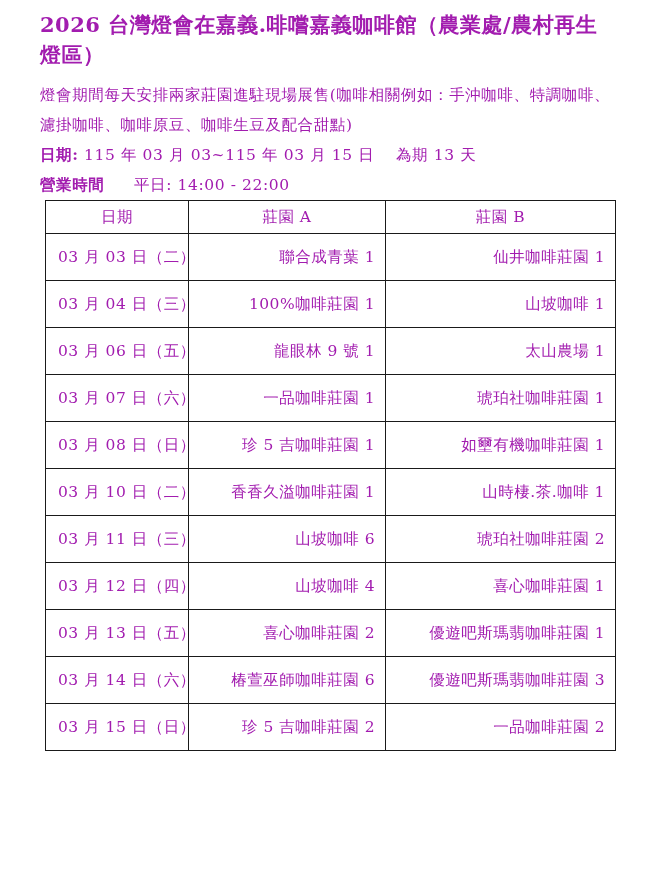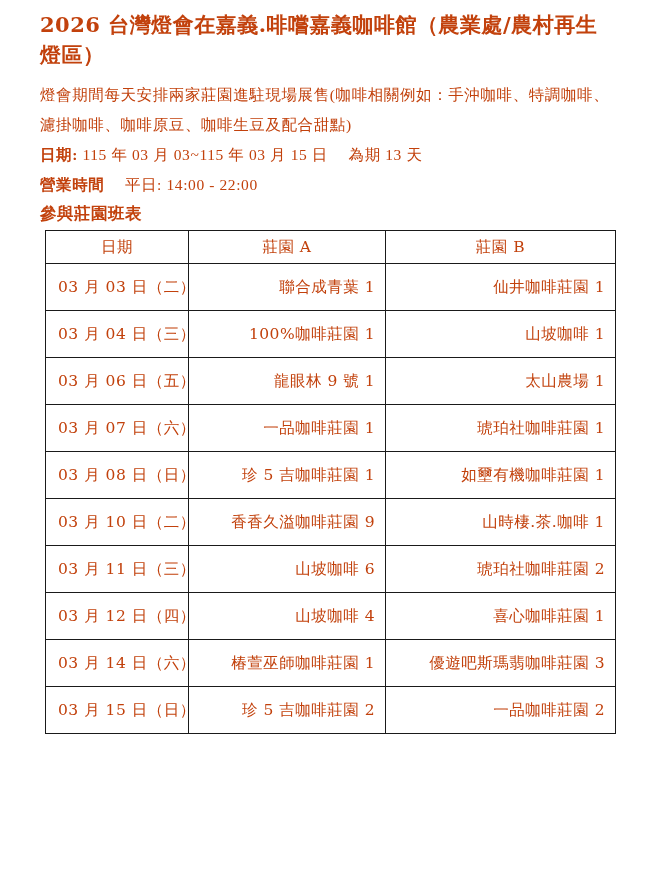--- a/index.html
+++ b/index.html
@@ -5,45 +5,44 @@
   html, body {
     margin: 0;
     padding: 0;
     background: #ffffff;
   }
   .page {
     position: relative;
     width: 660px;
     height: 885px;
     background: #ffffff;
-    color: #c2410c;
+    color: #a21caf;
     font-family: "DejaVu Serif", "Liberation Serif", serif;
     box-sizing: border-box;
     padding: 10px 42px 0 40px;
     overflow: hidden;
   }
   .doc-title {
     margin: 0 0 10px 0;
     font-size: 21px;
     font-weight: bold;
     letter-spacing: 0.5px;
     line-height: 30px;
   }
   .para {
     margin: 0;
     font-size: 15.5px;
     line-height: 30px;
     letter-spacing: 0.6px;
-    font-family: Liberation Serif, serif;
   }
   .label-bold {
     font-weight: bold;
   }
   .hours-value {
-    margin-left: 16px;
+    margin-left: 24px;
   }
   .section-heading {
     margin: 2px 0 4px 0;
     font-size: 16.5px;
     font-weight: bold;
     letter-spacing: 0.5px;
     line-height: 24px;
   }
   table.schedule {
     border-collapse: collapse;
@@ -90,21 +89,20 @@
     <span class="label-bold">日期:</span>
     <span>115 年 03 月 03~115 年 03 月 15 日　 為期 13 天</span>
   </p>
 
   <p class="para">
     <span class="label-bold">營業時間</span>
     <span class="hours-value">平日: 14:00 - 22:00</span>
   </p>
 
 
-  <h2 class="section-heading">參與莊園班表</h2>
 
   <table class="schedule">
     <colgroup>
       <col class="c-date">
       <col class="c-farma">
       <col class="c-farmb">
     </colgroup>
     <thead>
       <tr>
         <th>日期</th>
@@ -133,36 +131,41 @@
           <td>一品咖啡莊園 1</td>
           <td>琥珀社咖啡莊園 1</td>
         </tr>
         <tr>
           <td>03 月 08 日（日）</td>
           <td>珍 5 吉咖啡莊園 1</td>
           <td>如壐有機咖啡莊園 1</td>
         </tr>
         <tr>
           <td>03 月 10 日（二）</td>
-          <td>香香久溢咖啡莊園 9</td>
+          <td>香香久溢咖啡莊園 1</td>
           <td>山時棲.茶.咖啡 1</td>
         </tr>
         <tr>
           <td>03 月 11 日（三）</td>
           <td>山坡咖啡 6</td>
           <td>琥珀社咖啡莊園 2</td>
         </tr>
         <tr>
           <td>03 月 12 日（四）</td>
           <td>山坡咖啡 4</td>
           <td>喜心咖啡莊園 1</td>
         </tr>
         <tr>
+          <td>03 月 13 日（五）</td>
+          <td>喜心咖啡莊園 2</td>
+          <td>優遊吧斯瑪翡咖啡莊園 1</td>
+        </tr>
+        <tr>
           <td>03 月 14 日（六）</td>
-          <td>椿萱巫師咖啡莊園 1</td>
+          <td>椿萱巫師咖啡莊園 6</td>
           <td>優遊吧斯瑪翡咖啡莊園 3</td>
         </tr>
         <tr>
           <td>03 月 15 日（日）</td>
           <td>珍 5 吉咖啡莊園 2</td>
           <td>一品咖啡莊園 2</td>
         </tr>
       </tbody>
   </table>
 

